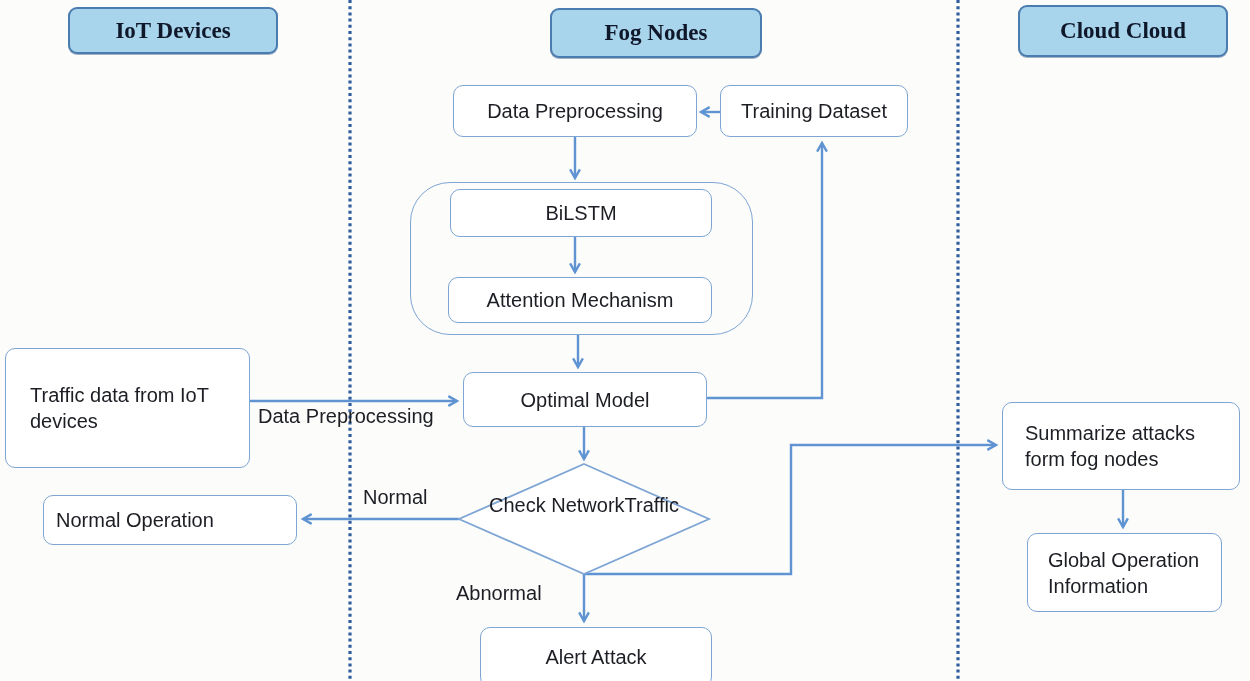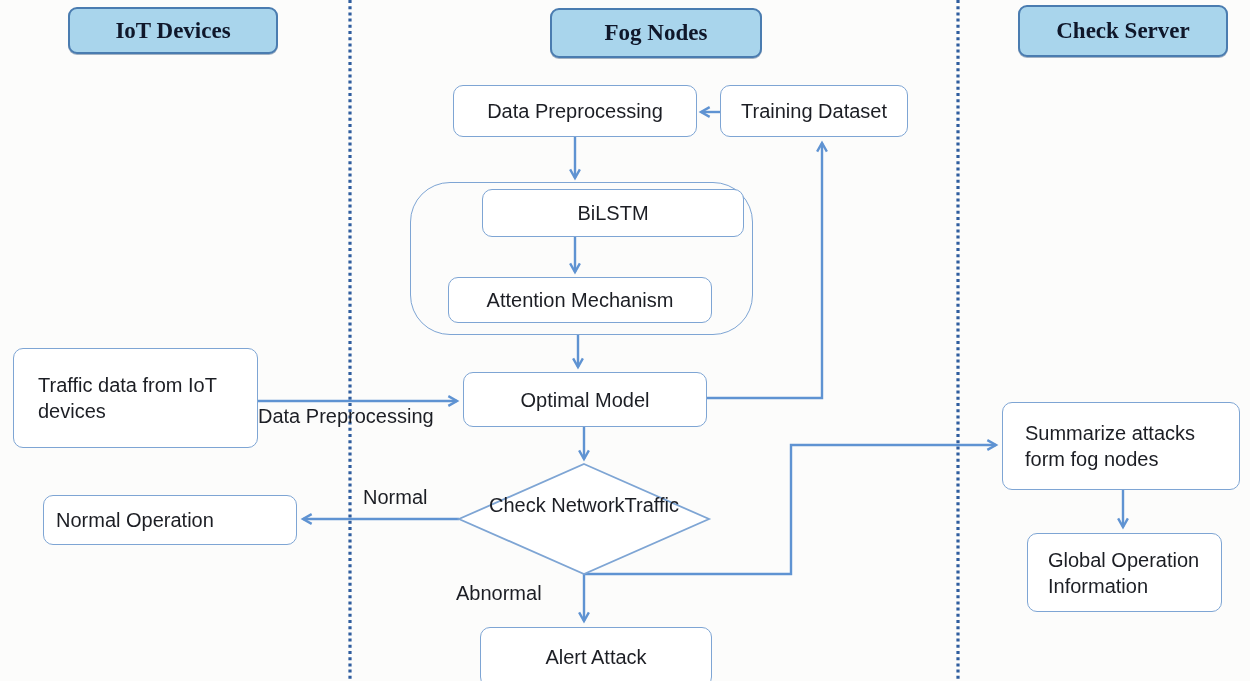--- a/index.html
+++ b/index.html
@@ -48,24 +48,24 @@
     border-radius:10px;
     display:flex;align-items:center;justify-content:center;
     text-align:center;
     font-size:20px;line-height:26px;color:var(--text);
   }
   .node.left{justify-content:flex-start;text-align:left;}
 
   .n-dataprep{left:453px;top:85px;width:244px;height:52px;}
   .n-training{left:720px;top:85px;width:188px;height:52px;}
   .n-group{left:410px;top:182px;width:343px;height:153px;border-radius:40px;background:transparent;}
-  .n-bilstm{left:450px;top:189px;width:262px;height:48px;margin-left:32px;}
+  .n-bilstm{left:450px;top:189px;width:262px;height:48px;}
   .n-attention{left:448px;top:277px;width:264px;height:46px;}
   .n-optimal{left:463px;top:372px;width:244px;height:55px;}
-  .n-traffic{left:5px;top:348px;width:245px;height:100px;padding-left:24px;margin-left:8px;}
+  .n-traffic{left:5px;top:348px;width:245px;height:120px;padding-left:24px;}
   .n-normalop{left:43px;top:495px;width:254px;height:50px;padding-left:12px;}
   .n-alert{left:480px;top:627px;width:232px;height:60px;}
   .n-summarize{left:1002px;top:402px;width:238px;height:88px;padding-left:22px;}
   .n-global{left:1027px;top:533px;width:195px;height:79px;padding-left:20px;}
 
   .diamond-label{
     position:absolute;left:484px;top:492px;width:200px;
     text-align:center;font-size:20px;line-height:26px;color:var(--text);
   }
   .edge-label{
@@ -100,21 +100,21 @@
     <line class="wire" x1="459" y1="519" x2="303" y2="519" marker-end="url(#ah)"></line>
     <line class="wire" x1="584" y1="574" x2="584" y2="621" marker-end="url(#ah)"></line>
     <polyline class="wire" points="584,574 791,574 791,445 996,445" marker-end="url(#ah)"></polyline>
     <line class="wire" x1="1123" y1="490" x2="1123" y2="527" marker-end="url(#ah)"></line>
 
     <polygon class="diamond" points="584,464 709,519 584,574 459,519"></polygon>
   </svg>
 
   <div class="hdr hdr-iot">IoT Devices</div>
   <div class="hdr hdr-fog">Fog Nodes</div>
-  <div class="hdr hdr-cloud">Check Server</div>
+  <div class="hdr hdr-cloud">Cloud Cloud</div>
 
   <div class="node n-group"></div>
   <div class="node n-dataprep">Data Preprocessing</div>
   <div class="node n-training">Training Dataset</div>
   <div class="node n-bilstm">BiLSTM</div>
   <div class="node n-attention">Attention Mechanism</div>
   <div class="node n-optimal">Optimal Model</div>
   <div class="node n-alert">Alert Attack</div>
   <div class="diamond-label">Check NetworkTraffic</div>
 

